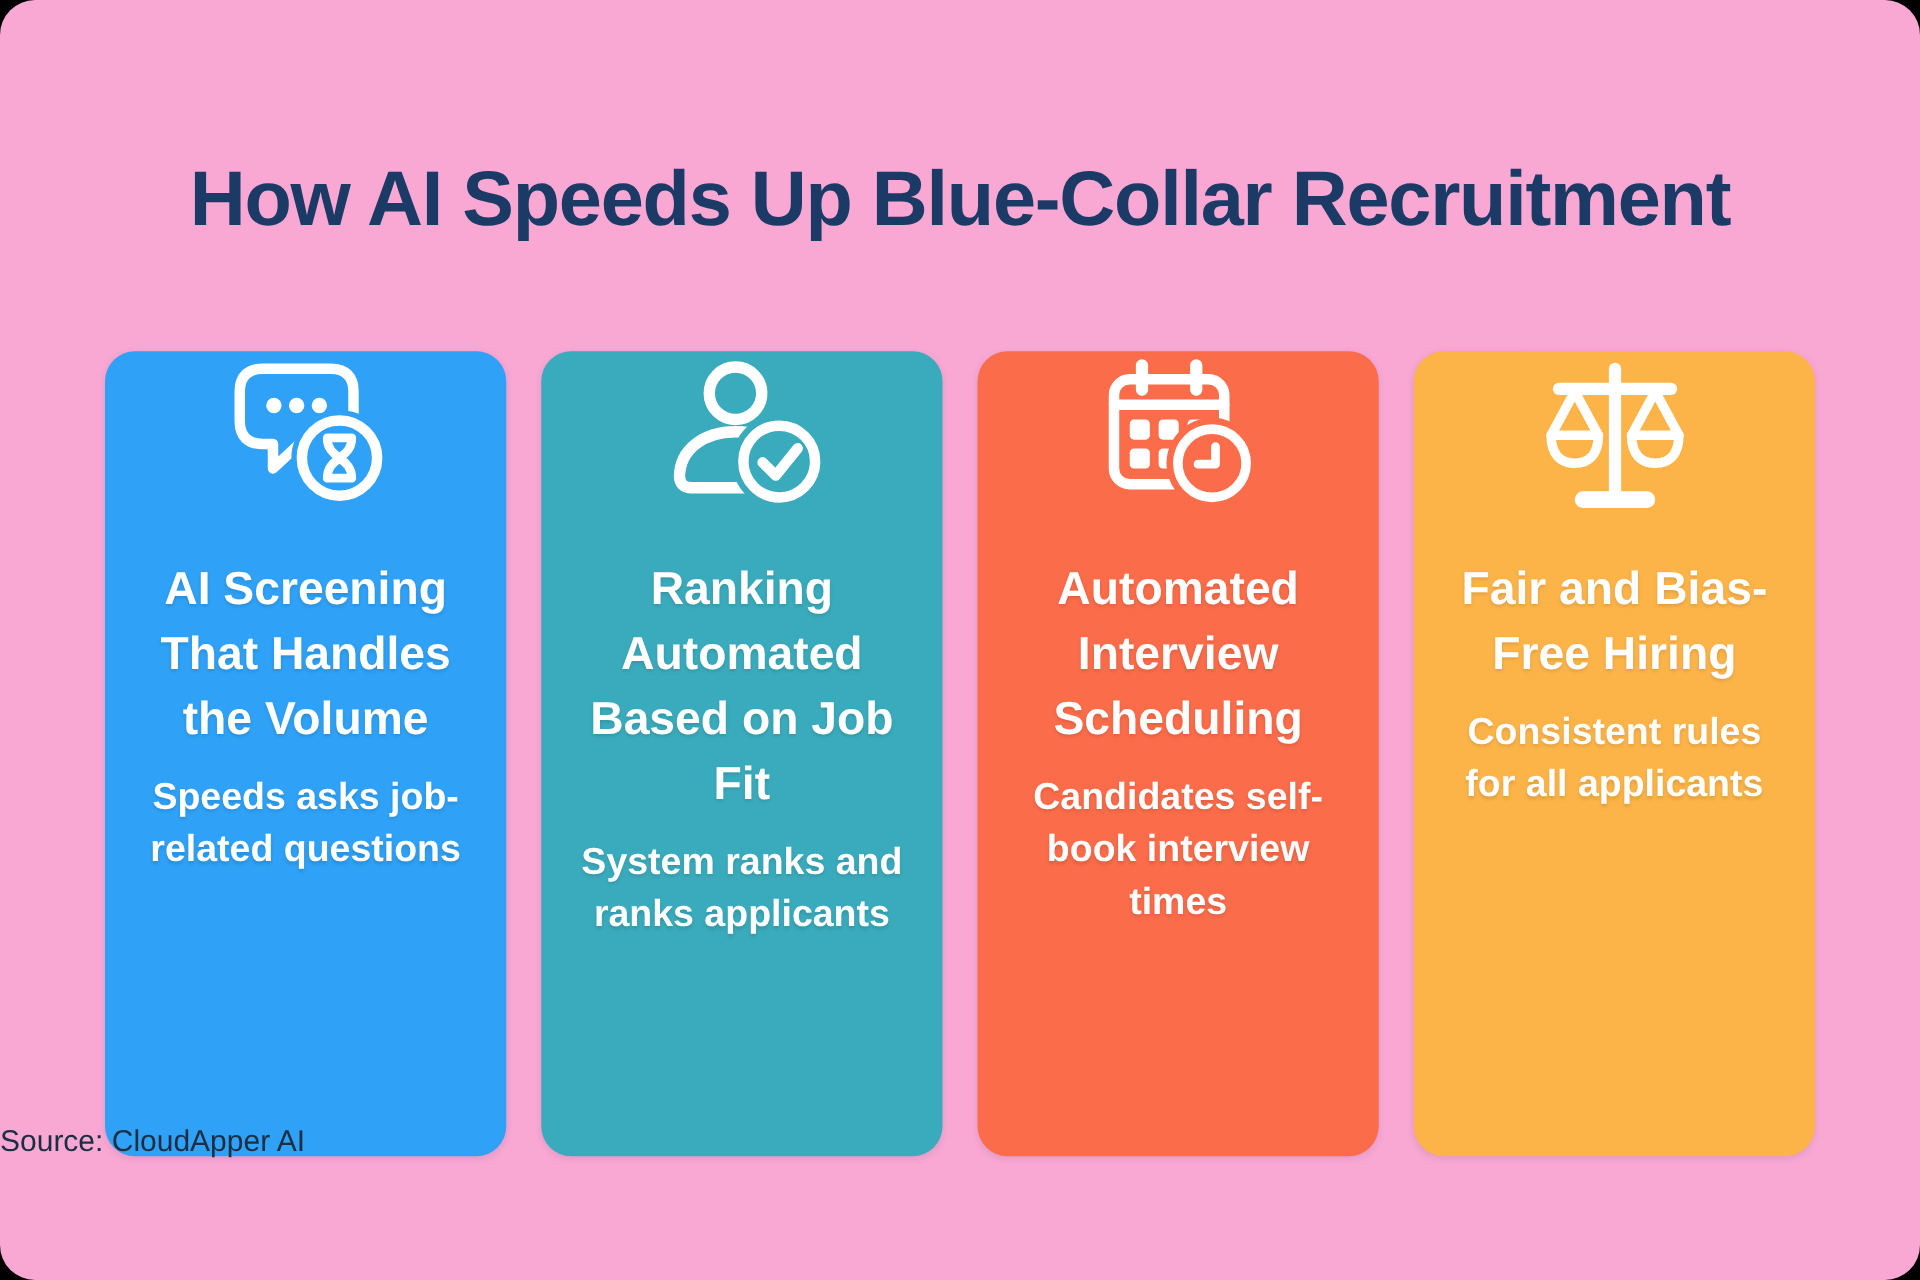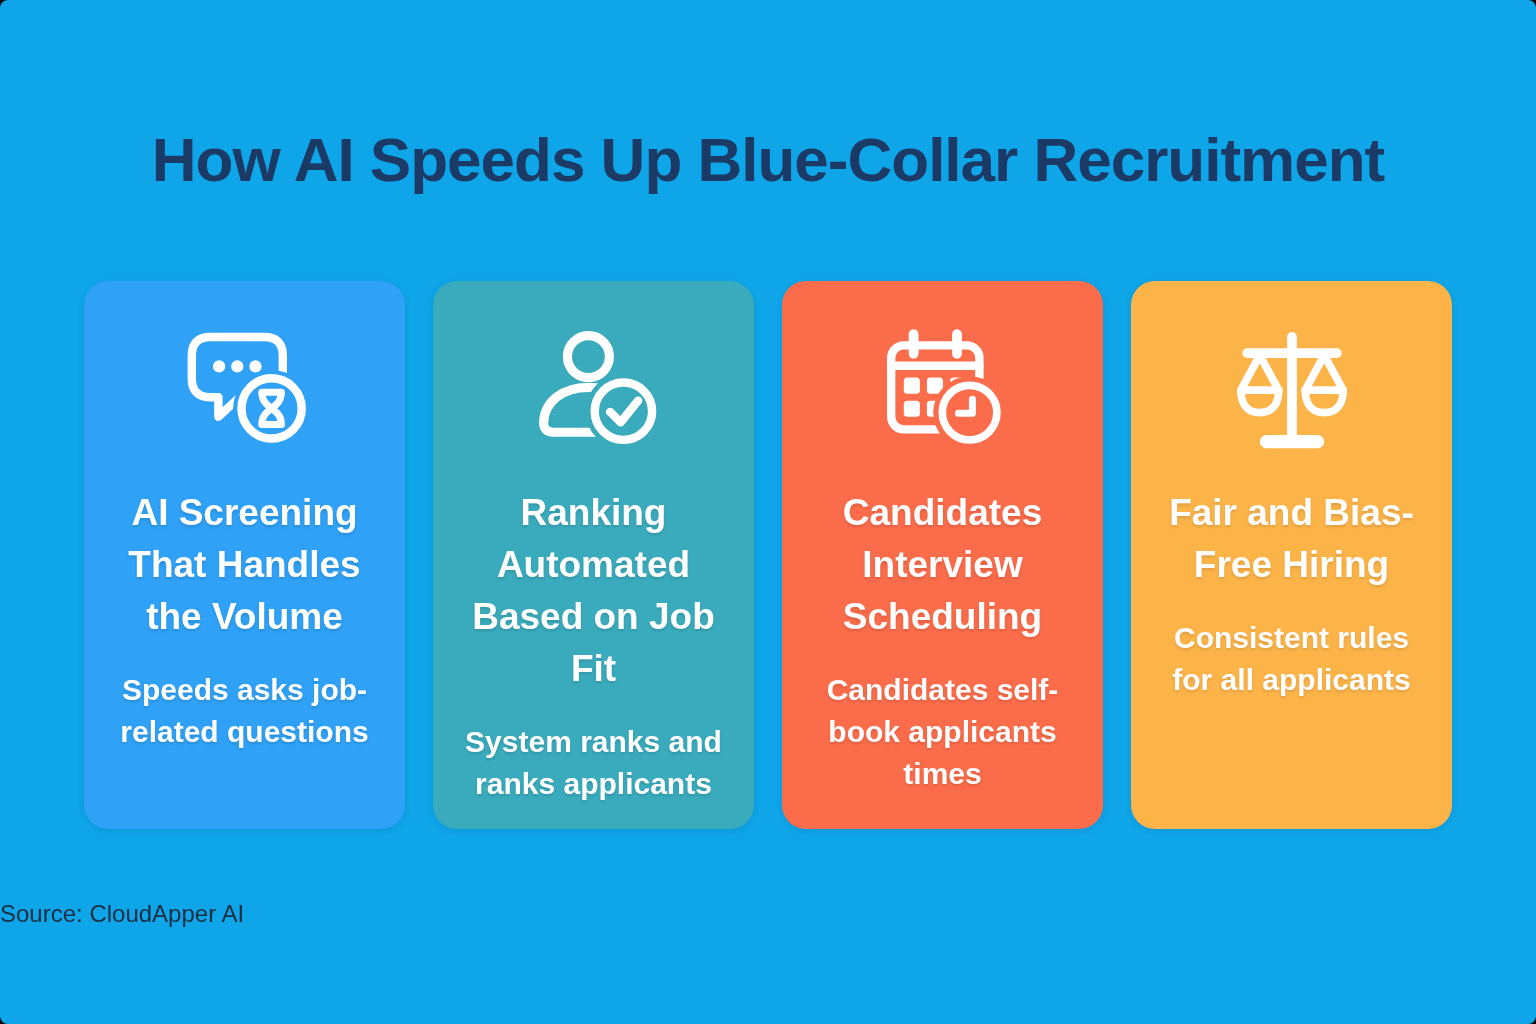--- a/index.html
+++ b/index.html
@@ -9,22 +9,22 @@
     height: 1024px;
     background: #000;
     font-family: "Liberation Sans", sans-serif;
     overflow: hidden;
   }
   .canvas {
     position: absolute;
     inset: 0;
     width: 1536px;
     height: 1024px;
-    border-radius: 8px;
-    background: #0ea5e9;
+    border-radius: 28px;
+    background: #f9a8d4;
     overflow: hidden;
     text-decoration: underline;
   }
   .main-title {
     position: absolute;
     top: 124px;
     left: 0;
     width: 100%;
     text-align: center;
     font-size: 62px;
@@ -36,28 +36,27 @@
     position: absolute;
     top: 281px;
     left: 84px;
     right: 84px;
     height: 548px;
     display: flex;
     gap: 28px;
   }
   .card {
     flex: 1;
-    height: 548px;
+    height: 644px;
     border-radius: 24px;
     background: var(--c);
     color: #fff;
     display: flex;
     flex-direction: column;
     align-items: center;
-    padding-top: 42px;
     box-sizing: border-box;
     box-shadow: 0 2px 6px rgba(10, 40, 60, 0.10);
   }
   .card-icon {
     width: 140px;
     height: 140px;
     flex: 0 0 auto;
   }
   .card-icon svg { width: 140px; height: 140px; display: block; }
   .icon-stroke {
@@ -76,21 +75,21 @@
   .card-title {
     margin-top: 24px;
     padding: 0 14px;
     font-size: 37px;
     line-height: 52px;
     font-weight: 700;
     text-align: center;
     text-shadow: 0 2px 3px rgba(0,0,0,0.12);
   }
   .card-subtitle {
-    margin-top: 26px;
+    margin-top: 16px;
     padding: 0 20px;
     font-size: 30px;
     line-height: 42px;
     font-weight: 700;
     text-align: center;
     text-shadow: 0 2px 3px rgba(0,0,0,0.12);
   }
   .source-line {
     position: absolute;
     top: 900px;
@@ -151,22 +150,22 @@
           <rect class="icon-fill" x="22" y="39" width="11.5" height="11.5" rx="2.5"></rect>
           <rect class="icon-fill" x="38.5" y="39" width="11.5" height="11.5" rx="2.5"></rect>
           <rect class="icon-fill" x="55" y="39" width="11.5" height="11.5" rx="2.5"></rect>
           <rect class="icon-fill" x="22" y="55.5" width="11.5" height="11.5" rx="2.5"></rect>
           <rect class="icon-fill" x="38.5" y="55.5" width="11.5" height="11.5" rx="2.5"></rect>
           <circle class="badge-halo" cx="69" cy="64" r="26"></circle>
           <circle class="badge-ring" cx="69" cy="64" r="19.5" style="stroke-width:5.5"></circle>
           <path class="icon-stroke" stroke-width="5" d="M71 54.5 L71 64.5 L61 64.5"></path>
         </svg>
       </div>
-      <div class="card-title">Candidates Interview Scheduling</div>
-      <div class="card-subtitle">Candidates self-book applicants times</div>
+      <div class="card-title">Automated Interview Scheduling</div>
+      <div class="card-subtitle">Candidates self-book interview times</div>
     </div>
 
     <div class="card" style="--c: #FCB449;">
       <div class="card-icon">
         <svg viewBox="0 0 100 100" aria-hidden="true">
           <line class="icon-stroke" stroke-width="7" x1="50" y1="10" x2="50" y2="80"></line>
           <line class="icon-stroke" stroke-width="7" x1="18" y1="21.5" x2="82" y2="21.5"></line>
           <rect class="icon-fill" x="27" y="80" width="46" height="9.5" rx="4.75"></rect>
           <path class="icon-stroke" stroke-width="5.5" d="M27 23 L13.5 48 L40.5 48 Z"></path>
           <path class="icon-stroke" stroke-width="5.5" d="M13.5 48 C13.5 59 19 64 27 64 C35 64 40.5 59 40.5 48"></path>

